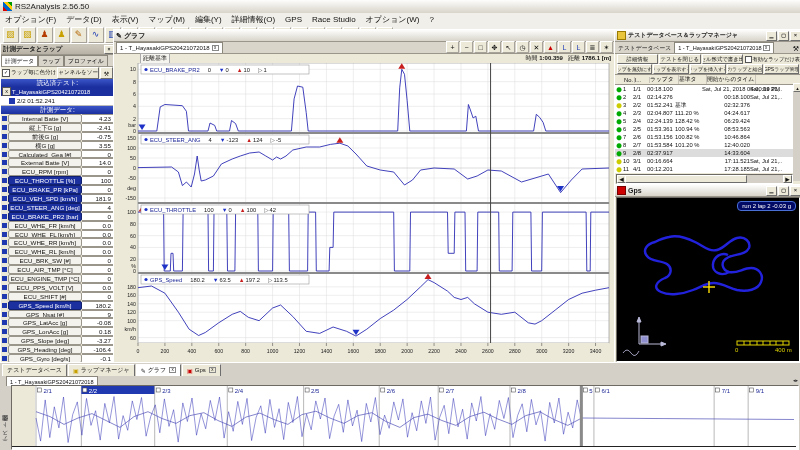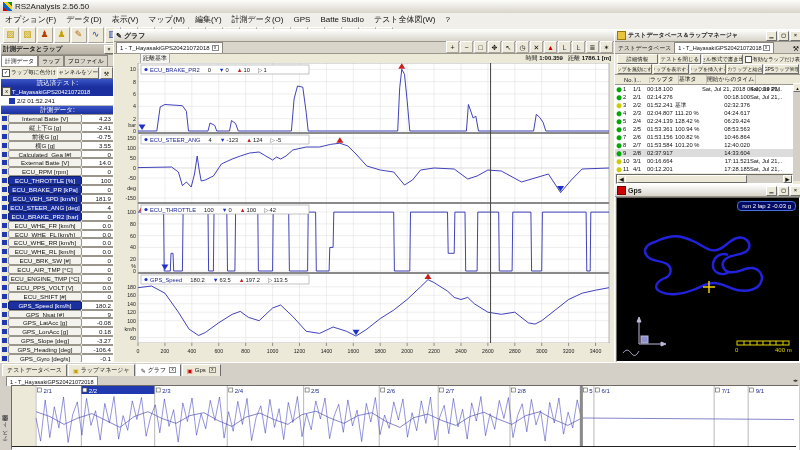--- a/index.html
+++ b/index.html
@@ -47,24 +47,24 @@
   <span style="width:9px;height:9px;margin:0 3px;background:linear-gradient(45deg,#d00 25%,#06c 25%,#06c 50%,#fc0 50%,#fc0 75%,#090 75%);"></span>
   <span style="font-size:8px;font-weight:normal;">RS2Analysis 2.56.50</span>
 </div>
 
 <div class="abs" id="menubar" style="left:0;top:13px;width:800px;height:13px;background:#f1efe9;border-bottom:1px solid #c8c4ba;display:flex;">
     <div class="menuitem">オプション(F)</div>
     <div class="menuitem">データ(D)</div>
     <div class="menuitem">表示(V)</div>
     <div class="menuitem">マップ(M)</div>
     <div class="menuitem">編集(Y)</div>
-    <div class="menuitem">計測データ(O)</div>
+    <div class="menuitem">詳細情報(O)</div>
     <div class="menuitem">GPS</div>
-    <div class="menuitem">Batte Studio</div>
-    <div class="menuitem">テスト全体図(W)</div>
+    <div class="menuitem">Race Studio</div>
+    <div class="menuitem">オプション(W)</div>
     <div class="menuitem">?</div>
   </div>
 
 <div class="abs" id="maintoolbar" style="left:0;top:26px;width:800px;height:17px;background:#f1efe9;border-bottom:1px solid #b0aca2;display:flex;align-items:center;padding-left:2px;">
     <div class="ticon" style="color: rgb(200, 160, 0);">▨</div>
     <div class="ticon" style="color: rgb(200, 160, 0);">▧</div>
     <div class="ticon" style="color: rgb(180, 60, 0);">♟</div>
     <div class="ticon" style="color: rgb(200, 160, 0);">♟</div>
     <div class="ticon" style="color: rgb(180, 100, 0);">✎</div>
     <div class="ticon" style="color: rgb(30, 60, 180);">∿</div>

